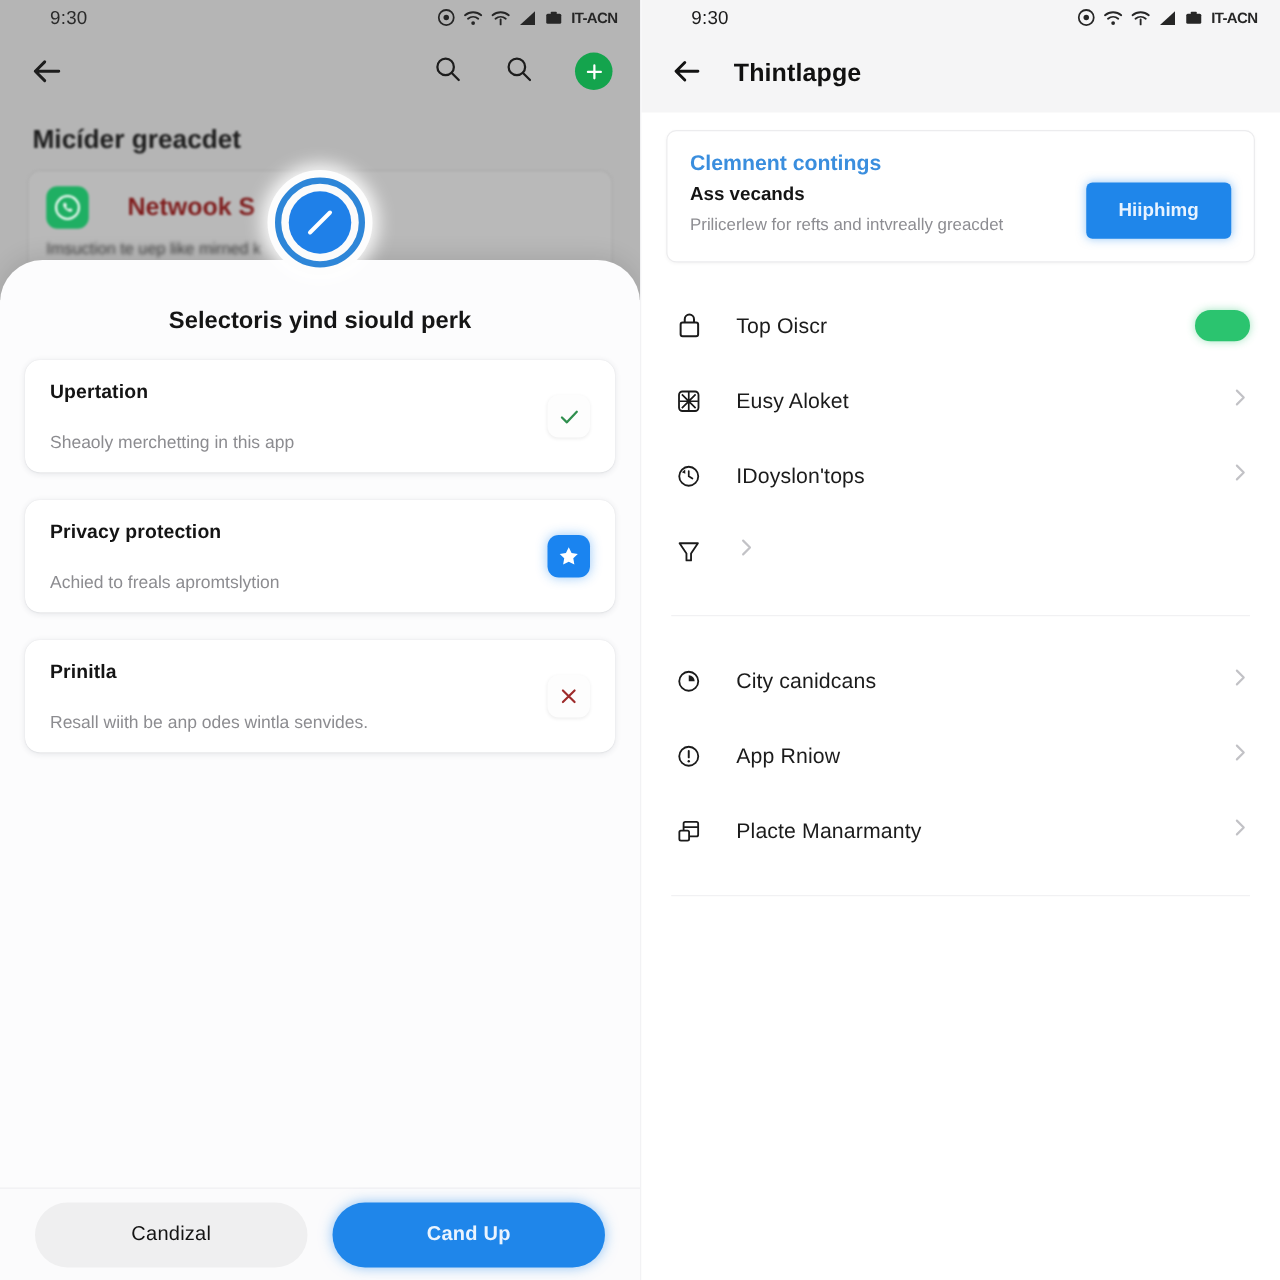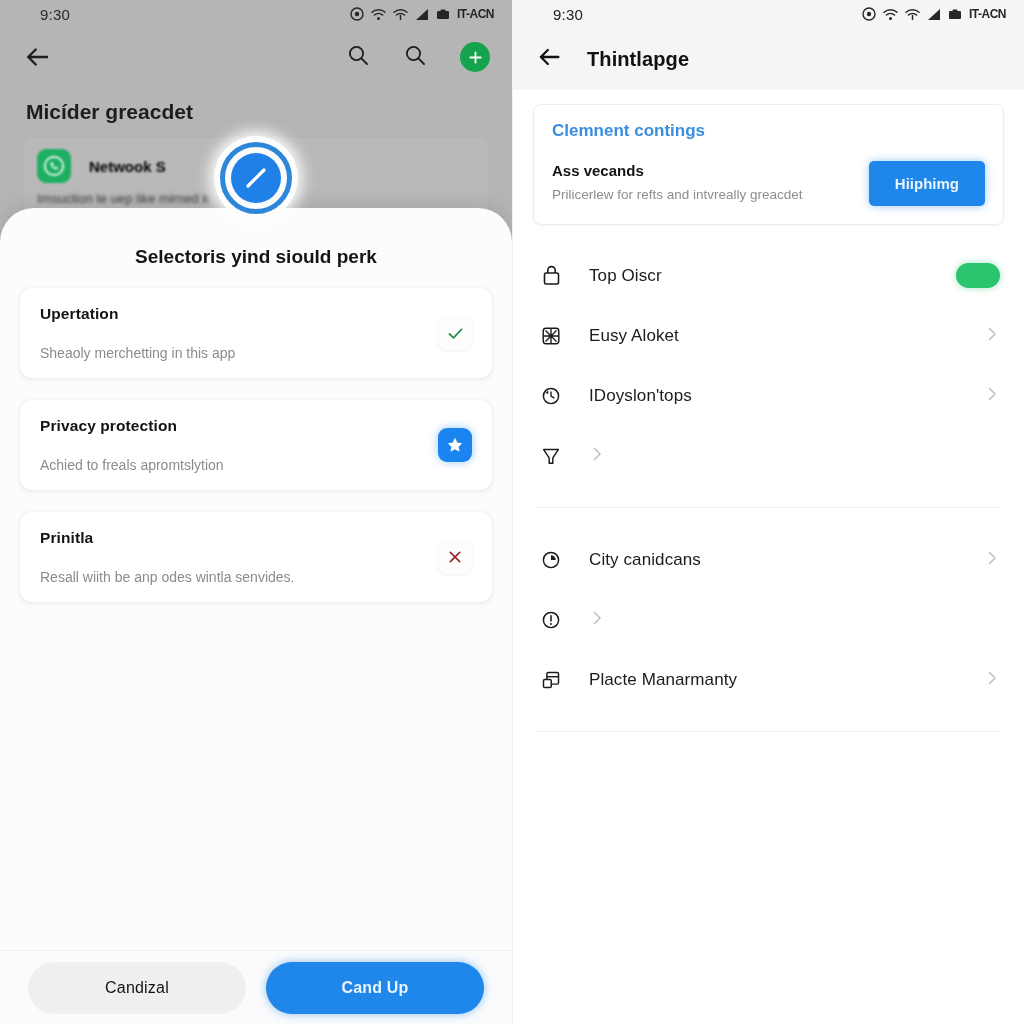--- a/index.html
+++ b/index.html
@@ -54,21 +54,21 @@
   }
   .bg-card {
     margin: 4px 22px 0; background: #b9b9b9; border: 1px solid #adadad;
     border-radius: 10px; padding: 12px 14px; filter: blur(0.9px);
   }
   .bg-card-row { display: flex; align-items: center; gap: 18px; }
   .bg-app-icon {
     width: 34px; height: 34px; border-radius: 9px; background: #1faf63;
     display: flex; align-items: center; justify-content: center; flex: 0 0 auto;
   }
-  .bg-app-name { font-size: 15px; font-weight: 600; color: #000000; }
+  .bg-app-name { font-size: 20px; font-weight: 600; color: #7f1d1d; margin-left: 13px; }
   .bg-sub { margin-top: 8px; font-size: 13px; color: #3b3b3b; filter: blur(1.1px); }
   .bg-sub2 { margin-top: 3px; font-size: 13px; color: #3b3b3b; filter: blur(1.6px); width: 45%; }
 
   .sheet {
     position: absolute; left: 0; top: 208px; width: 512px; bottom: 0;
     background: #fcfcfd;
     border-radius: 34px 34px 0 0;
     box-shadow: 0 -4px 18px rgba(0,0,0,.10);
     padding-top: 30px;
   }
@@ -137,21 +137,21 @@
     height: 62px; background: #f5f5f6; display: flex; align-items: center;
     padding: 0 22px; gap: 24px;
   }
   .r-title { font-size: 20px; font-weight: 700; color: #111; letter-spacing: .1px; }
   .promo {
     margin: 14px 20px 0; background: #fff; border: 1px solid #ececee;
     border-radius: 8px; padding: 16px 18px 18px;
     box-shadow: 0 1px 3px rgba(0,0,0,.04);
   }
   .promo-eyebrow { font-size: 17px; color: #3a8ede; font-weight: 600; filter: blur(.3px); }
-  .promo-row { display: flex; align-items: center; gap: 16px; margin-top: 20px; }
+  .promo-row { display: flex; align-items: center; gap: 16px; margin-top: 5px; }
   .promo-text { flex: 1 1 auto; min-width: 0; }
   .promo-title { font-size: 15px; font-weight: 700; color: #141414; }
   .promo-body { margin-top: 6px; font-size: 13.5px; line-height: 1.45; color: #8d8d92; filter: blur(.4px); }
   .promo-btn {
     flex: 0 0 auto; background: #1f86ea; color: #e8f3ff; font-weight: 600;
     font-size: 15px; border-radius: 5px; padding: 14px 26px;
     box-shadow: 0 0 8px rgba(55,150,240,.5); cursor: pointer;
   }
   .list { padding: 22px 0 0; }
   .list-row {
@@ -435,20 +435,21 @@
       </div>
       <div class="rowgap"></div>
       <div class="list-row">
         <span class="row-icon">
           <svg width="22" height="22" viewBox="0 0 24 24">
               <circle cx="12" cy="12" r="8.3" fill="none" stroke="#1b1b1b" stroke-width="1.6"></circle>
               <path d="M12 7.4v5.6" stroke="#1b1b1b" stroke-width="1.7" stroke-linecap="round"></path>
               <circle cx="12" cy="16.3" r="1.05" fill="#1b1b1b"></circle>
             </svg>
         </span>
+        <span class="row-label">App Rniow</span>
         <span class="chev">
           <svg width="16" height="16" viewBox="0 0 16 16">
               <path d="M5.5 2.5 11 8l-5.5 5.5" stroke="currentColor" stroke-width="1.7" fill="none" stroke-linecap="round" stroke-linejoin="round"></path>
             </svg>
         </span>
       </div>
       <div class="rowgap"></div>
       <div class="list-row">
         <span class="row-icon">
           <svg width="22" height="22" viewBox="0 0 24 24">

